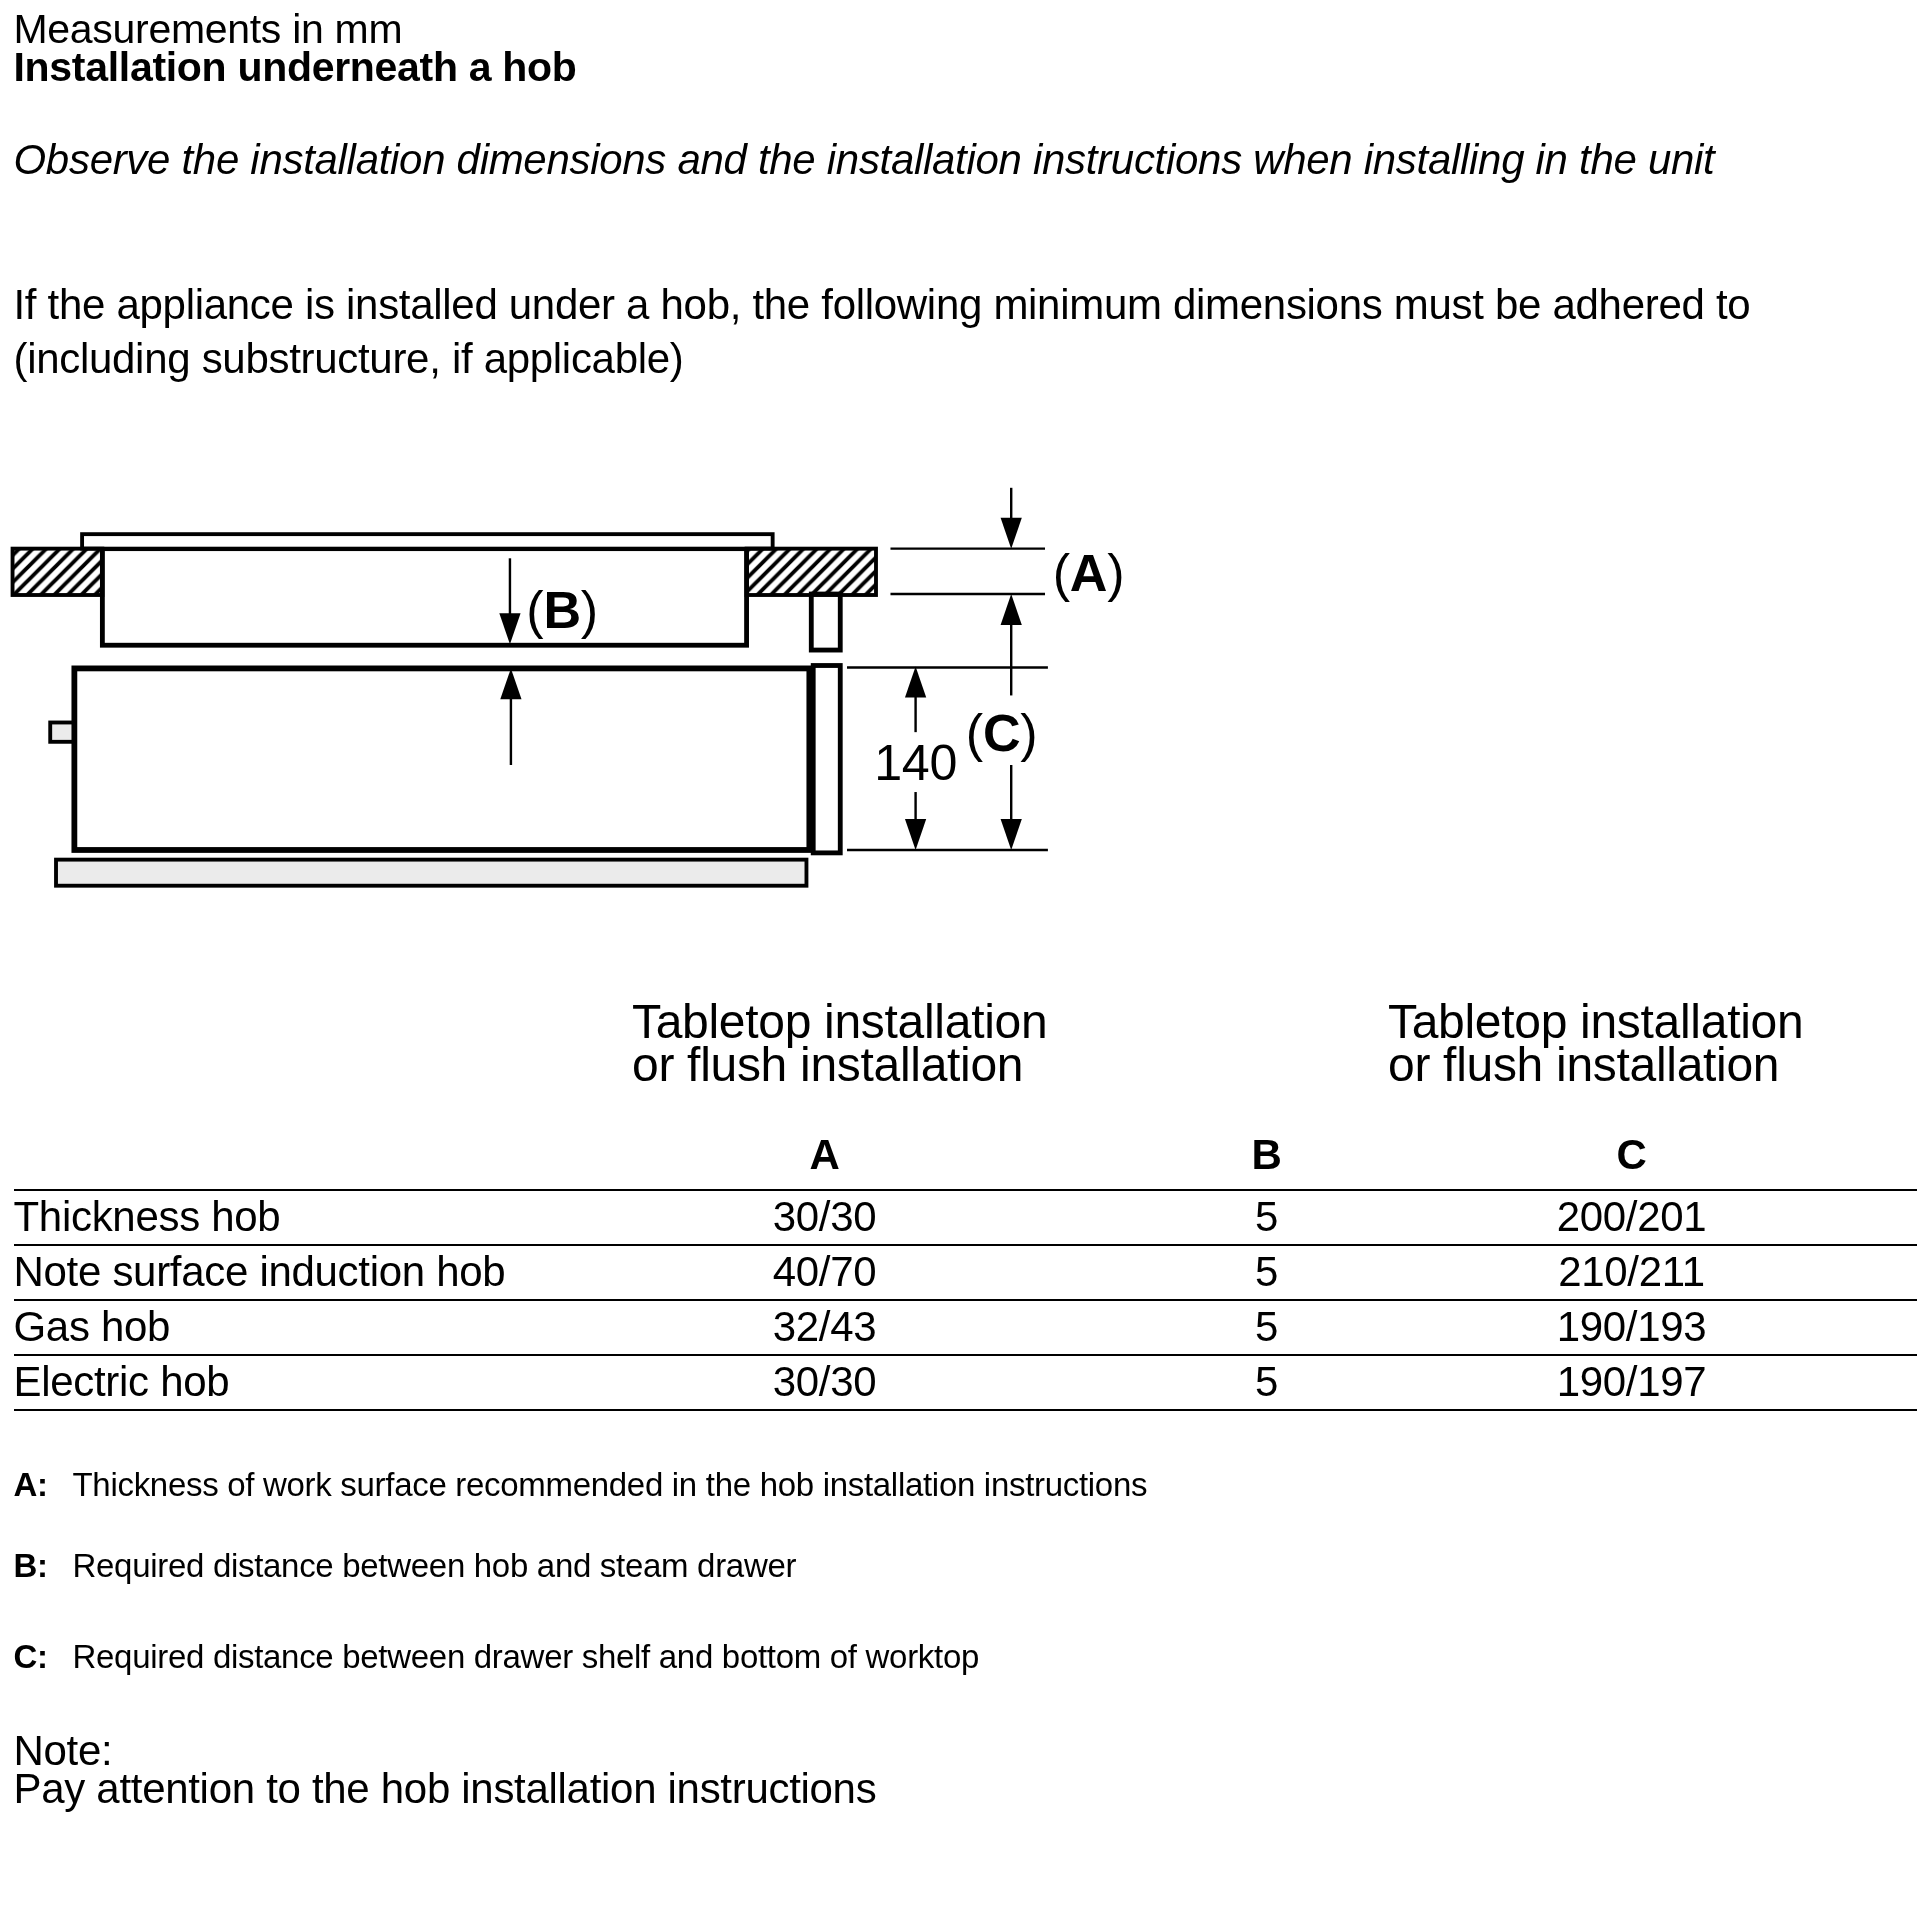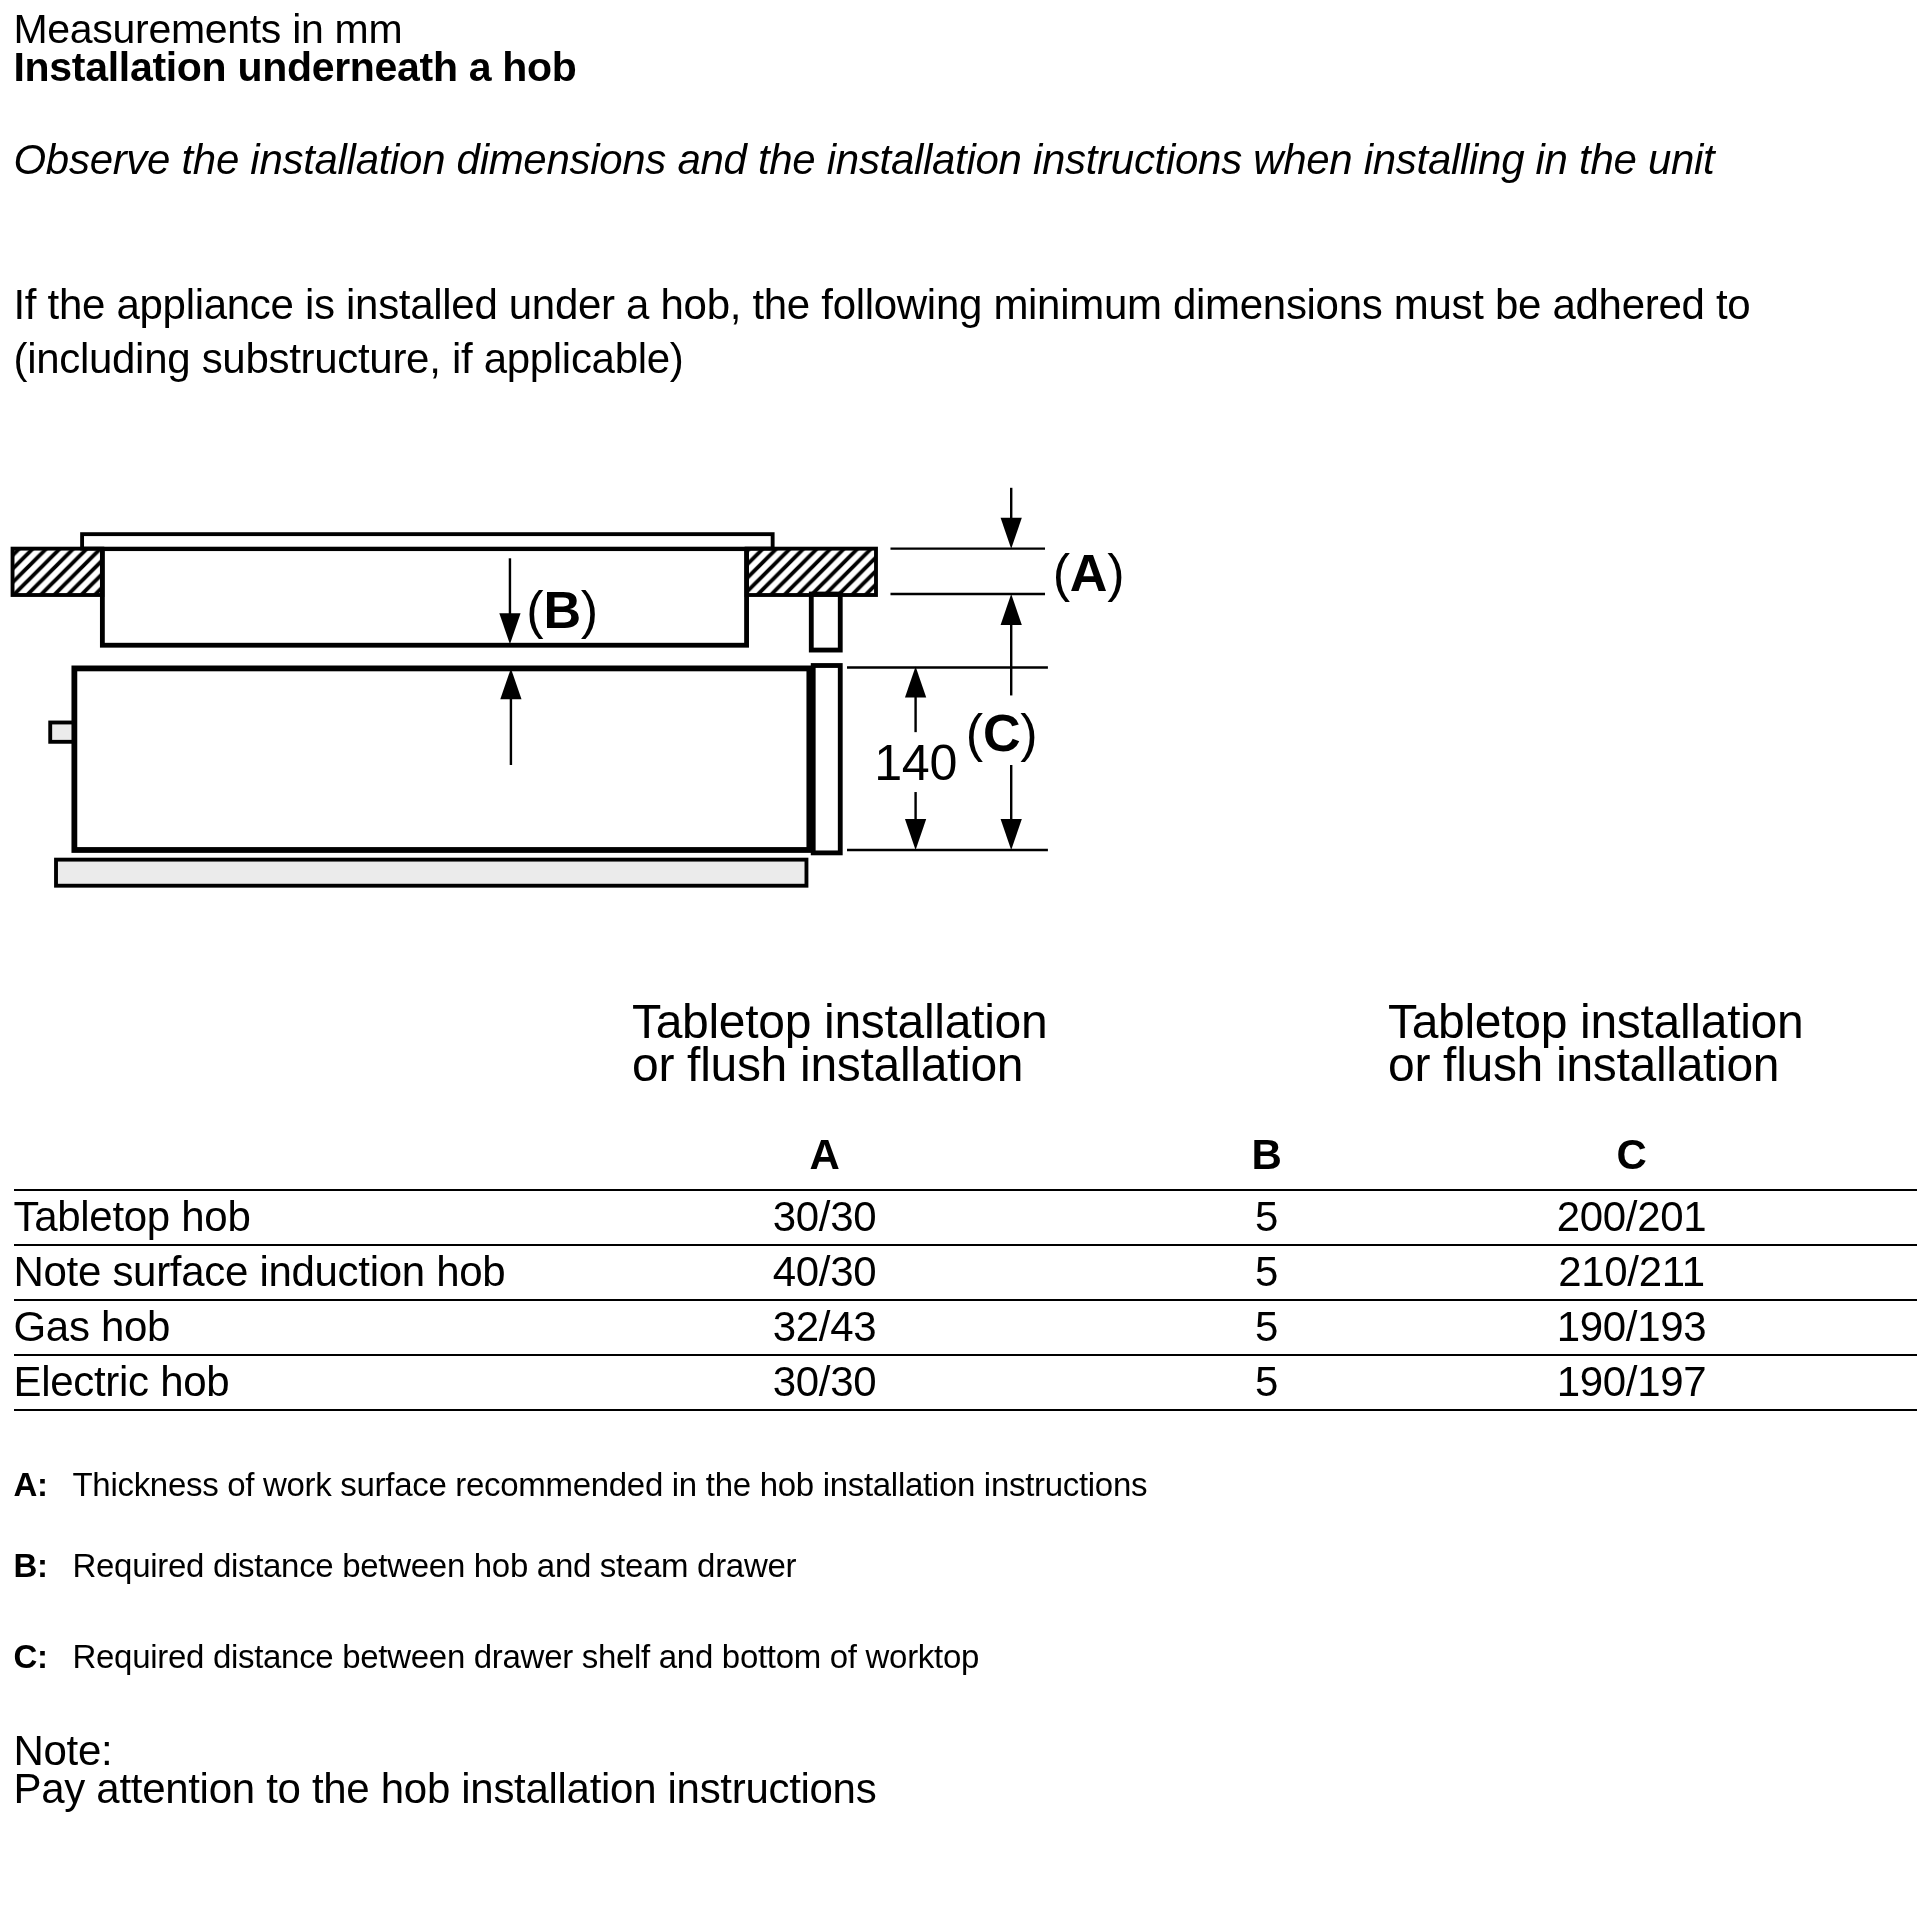--- a/index.html
+++ b/index.html
@@ -124,28 +124,28 @@
     <thead>
       <tr>
         <th></th>
         <th>A</th>
         <th>B</th>
         <th>C</th>
       </tr>
     </thead>
     <tbody>
       <tr>
-        <td class="lbl">Tabletop hob</td>
+        <td class="lbl">Thickness hob</td>
         <td class="val">30/30</td>
         <td class="val">5</td>
         <td class="val">200/201</td>
       </tr>
       <tr>
         <td class="lbl">Note surface induction hob</td>
-        <td class="val">40/30</td>
+        <td class="val">40/70</td>
         <td class="val">5</td>
         <td class="val">210/211</td>
       </tr>
       <tr>
         <td class="lbl">Gas hob</td>
         <td class="val">32/43</td>
         <td class="val">5</td>
         <td class="val">190/193</td>
       </tr>
       <tr>

